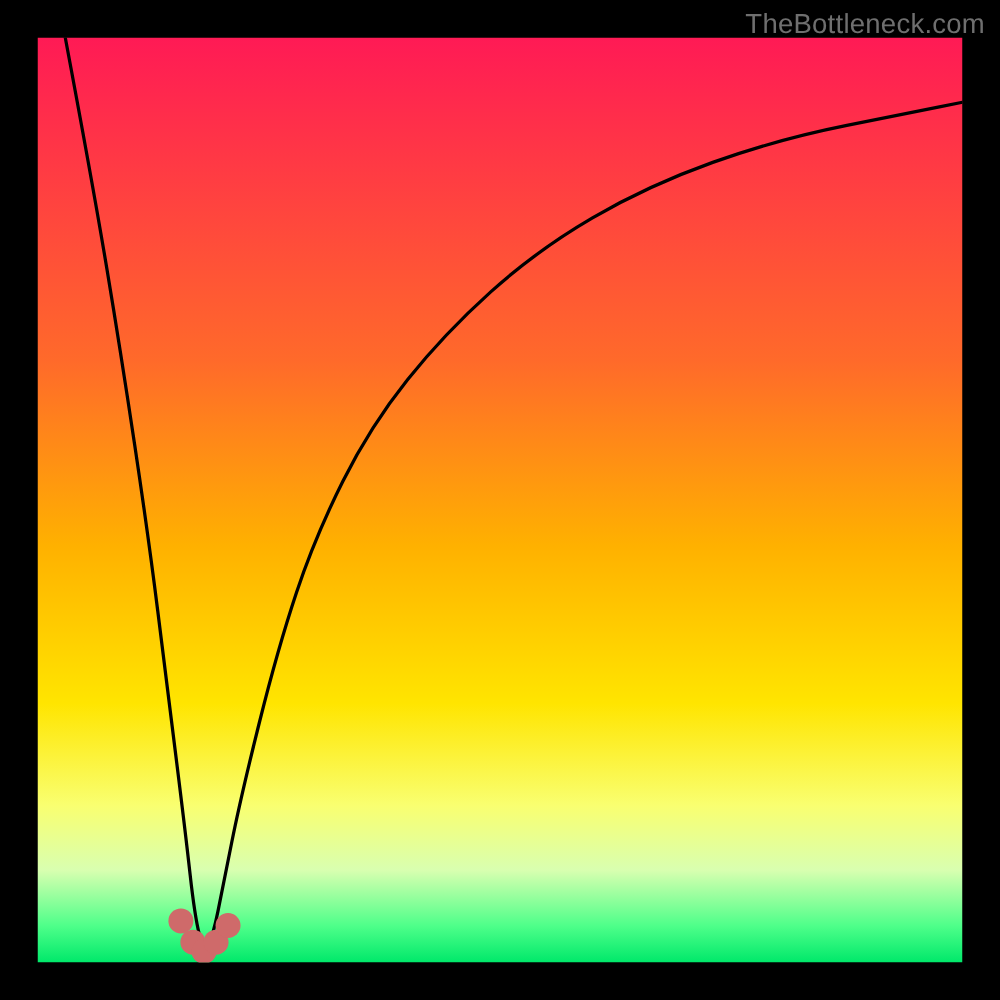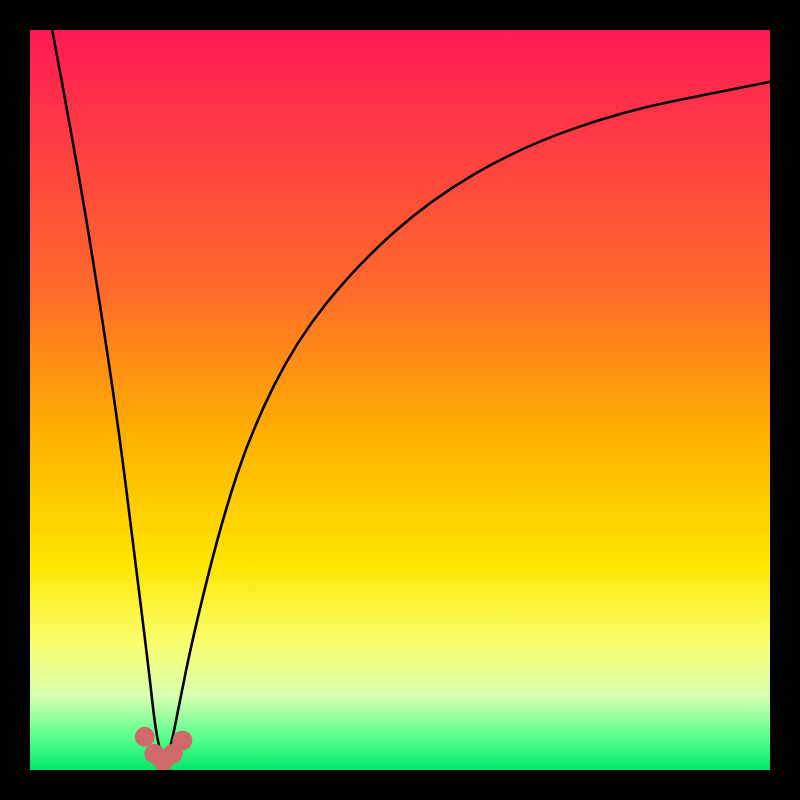--- a/index.html
+++ b/index.html
@@ -35,20 +35,21 @@
     width: 740px;
     height: 740px;
     box-sizing: border-box;
   }
   svg { display: block; }
 </style>
 </head>
 <body>
 
 <div class="frame">
+  <div class="watermark">TheBottleneck.com</div>
 
   <div class="plot-wrap">
     <svg id="chart-svg" width="740" height="740" viewBox="0 0 740 740">
       <defs>
         <linearGradient id="bg-grad" x1="0" y1="0" x2="0" y2="1">
             <stop offset="0%" stop-color="#ff1a55"></stop>
             <stop offset="35%" stop-color="#ff6a2a"></stop>
             <stop offset="55%" stop-color="#ffb100"></stop>
             <stop offset="72%" stop-color="#ffe500"></stop>
             <stop offset="83%" stop-color="#f9ff70"></stop>

